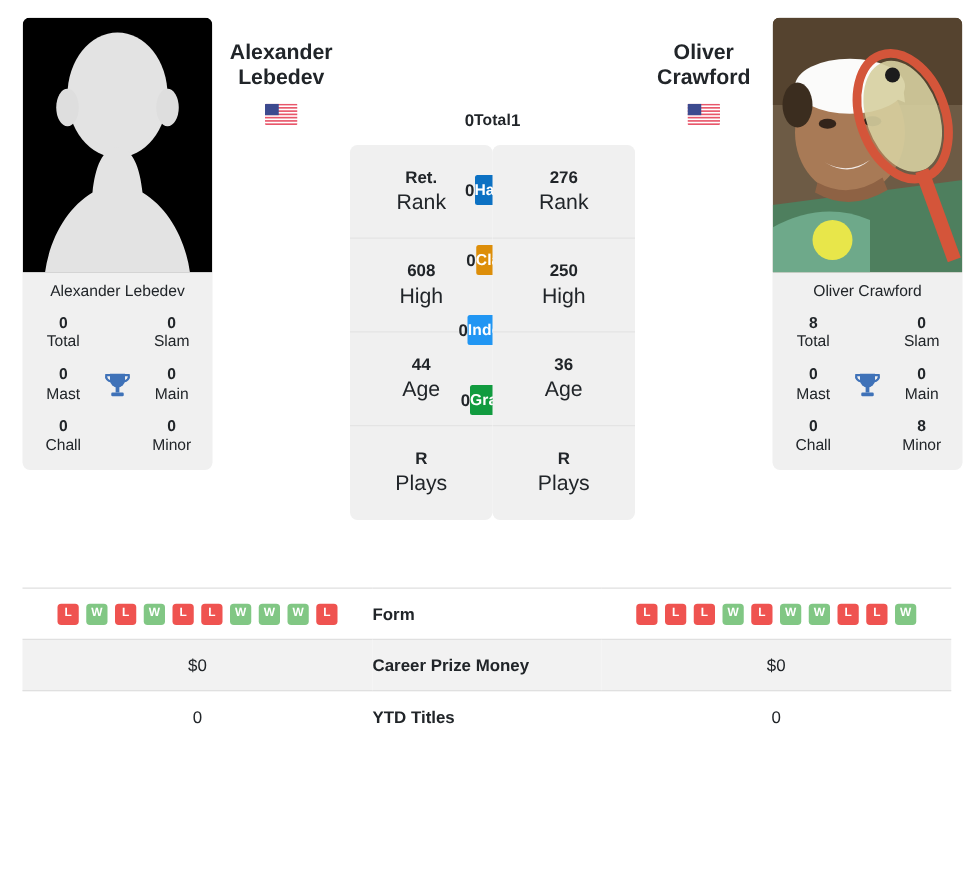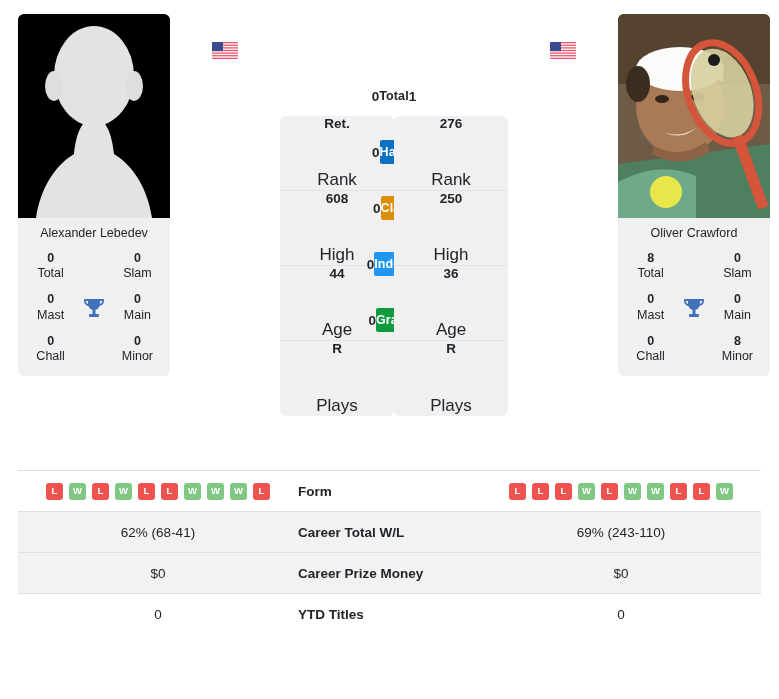--- a/index.html
+++ b/index.html
@@ -81,21 +81,21 @@
     margin-top: 102px;
     background: #f0f0f0;
     border-radius: 6px;
     overflow: hidden;
   }
   .info-cell {
     height: 75px;
     display: flex;
     flex-direction: column;
     align-items: center;
-    justify-content: space-between;
+    justify-content: center;
     border-bottom: 1px solid #e4e4e4;
     line-height: 1.25;
   }
   .info-cell:last-child { border-bottom: none; }
   .info-cell .val { font-size: 13.5px; font-weight: bold; color: #212529; }
   .info-cell .key { font-size: 17px; color: #212529; }
 
   
   .name-block {
     flex: 0 0 110px;
@@ -254,20 +254,22 @@
           <div class="trophy-icon"></div>
           <div class="tstat">
             <span class="num">0</span>
             <span class="lbl">Minor</span>
           </div>
         </div>
       </div>
     </div>
 
     <div class="name-block">
+      <div class="pname">Alexander
+Lebedev</div>
       <svg class="flag" viewBox="0 0 26 17">
         <rect width="26" height="17" fill="#ffffff"></rect>
         <g fill="#e8566a">
           <rect y="0" width="26" height="1.31"></rect>
             <rect y="2.62" width="26" height="1.31"></rect>
           <rect y="5.24" width="26" height="1.31"></rect>
             <rect y="7.85" width="26" height="1.31"></rect>
           <rect y="10.46" width="26" height="1.31"></rect>
             <rect y="13.08" width="26" height="1.31"></rect>
           <rect y="15.69" width="26" height="1.31"></rect>
@@ -336,20 +338,22 @@
         <span class="val">36</span>
         <span class="key">Age</span>
       </div>
       <div class="info-cell">
         <span class="val">R</span>
         <span class="key">Plays</span>
       </div>
     </div>
 
     <div class="name-block">
+      <div class="pname">Oliver
+Crawford</div>
       <svg class="flag" viewBox="0 0 26 17">
         <rect width="26" height="17" fill="#ffffff"></rect>
         <g fill="#e8566a">
           <rect y="0" width="26" height="1.31"></rect>
             <rect y="2.62" width="26" height="1.31"></rect>
           <rect y="5.24" width="26" height="1.31"></rect>
             <rect y="7.85" width="26" height="1.31"></rect>
           <rect y="10.46" width="26" height="1.31"></rect>
             <rect y="13.08" width="26" height="1.31"></rect>
           <rect y="15.69" width="26" height="1.31"></rect>
@@ -457,25 +461,20 @@
               <div class="badge l">L</div>
               <div class="badge w">W</div>
               <div class="badge w">W</div>
               <div class="badge l">L</div>
               <div class="badge l">L</div>
               <div class="badge w">W</div>
             </div>
         </td>
       </tr>
       <tr class="striped">
-        <td class="val">62% (68-41)</td>
-        <td class="mid">Career Total W/L</td>
-        <td class="val">69% (243-110)</td>
-      </tr>
-      <tr class="striped">
         <td class="val">$0</td>
         <td class="mid">Career Prize Money</td>
         <td class="val">$0</td>
       </tr>
       <tr>
         <td class="val">0</td>
         <td class="mid">YTD Titles</td>
         <td class="val">0</td>
       </tr>
     </tbody>

